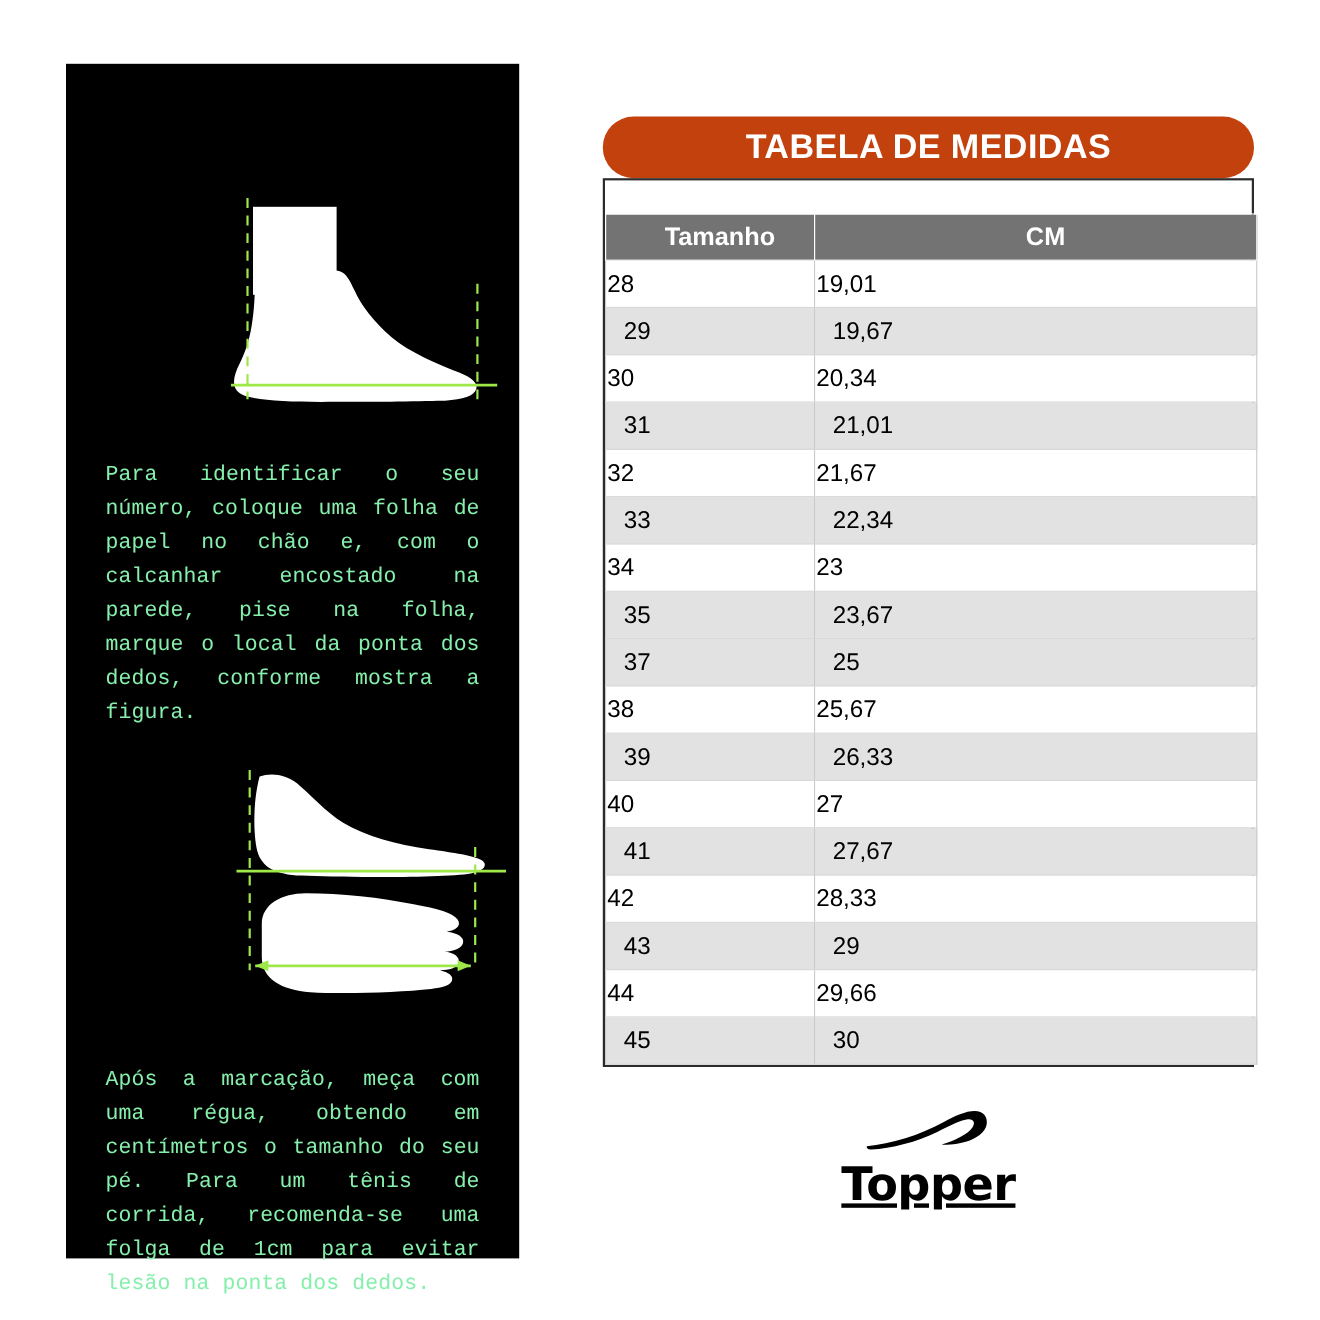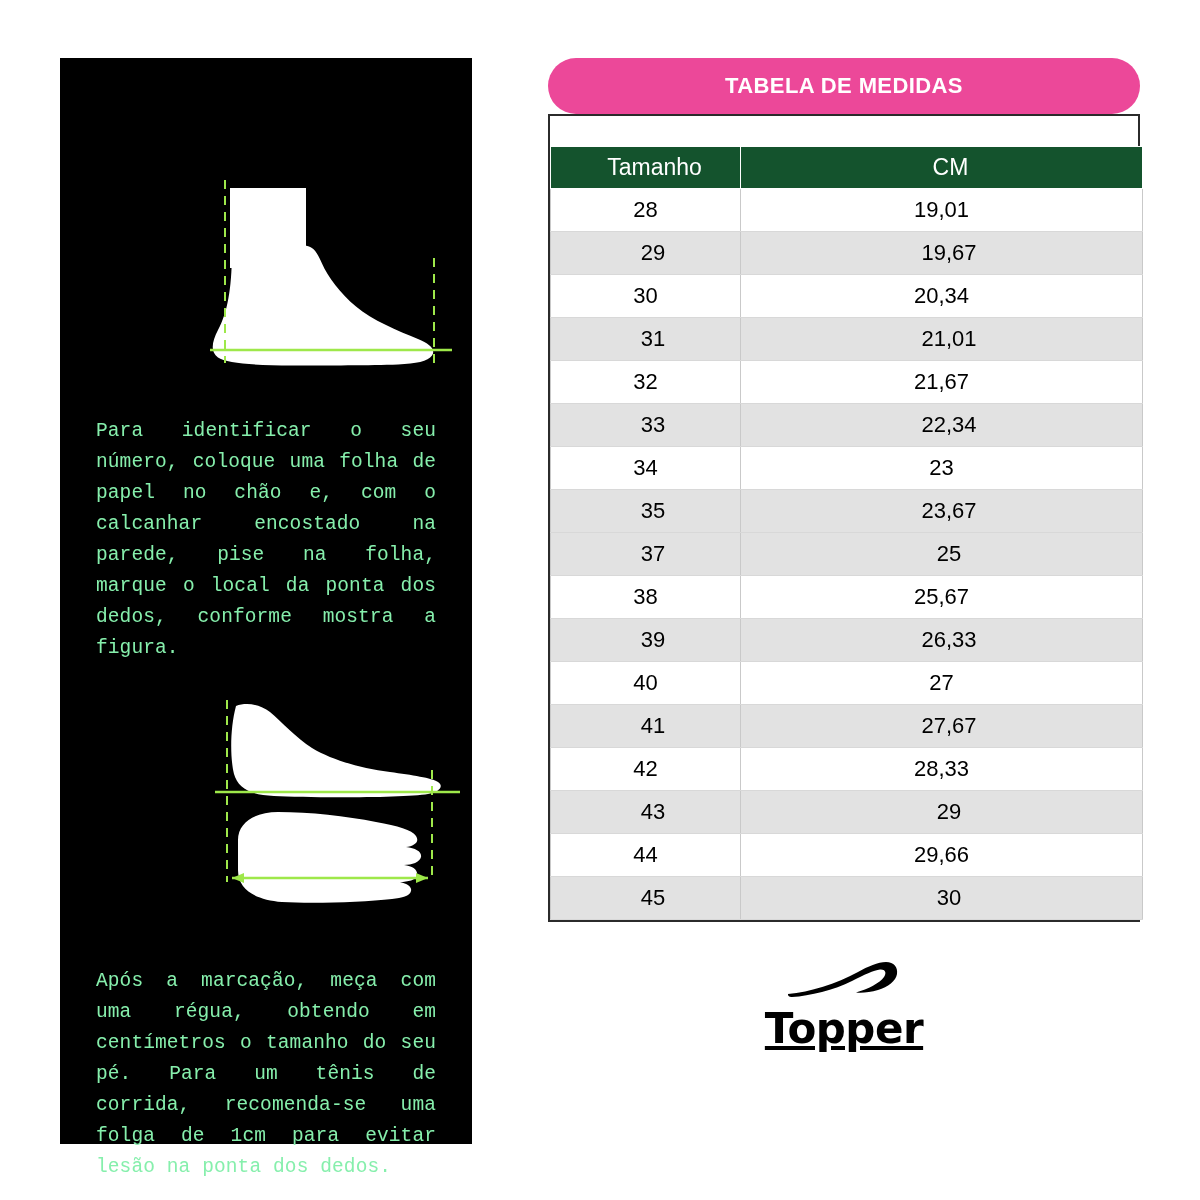--- a/index.html
+++ b/index.html
@@ -53,49 +53,50 @@
   .right-panel {
     position: absolute;
     left: 548px;
     top: 58px;
     width: 592px;
   }
 
   .title-pill {
     width: 100%;
     height: 56px;
-    background: #ec4899;
+    background: #c2410c;
     border-radius: 28px;
     color: #ffffff;
     display: flex;
     align-items: center;
     justify-content: center;
-    font-size: 22px;
+    font-size: 31px;
     font-weight: bold;
     letter-spacing: 0.4px;
+    margin-top: 48px;
   }
 
   table.size-table {
     margin-top: 30px;
     width: 100%;
     border-collapse: collapse;
     table-layout: fixed;
   }
   table.size-table th {
-    background: #14532d;
+    background: #737373;
     color: #ffffff;
     font-size: 23px;
-    font-weight: normal;
+    font-weight: bold;
     height: 42px;
     border: 1px solid #ffffff;
     padding-left: 19px;
   }
   table.size-table td {
     height: 43px;
-    text-align: center;
+    text-align: left;
     font-size: 22px;
     color: #000000;
     border-left: 1px solid #c9c9c9;
     border-right: 1px solid #c9c9c9;
     border-top: 1px solid #d8d8d8;
     border-bottom: 1px solid #d8d8d8;
     font-family: "Liberation Sans", sans-serif;
   }
   table.size-table tr.odd td { background: #ffffff; }
   table.size-table tr.even td { background: #e2e2e2; padding-left: 16px; }

